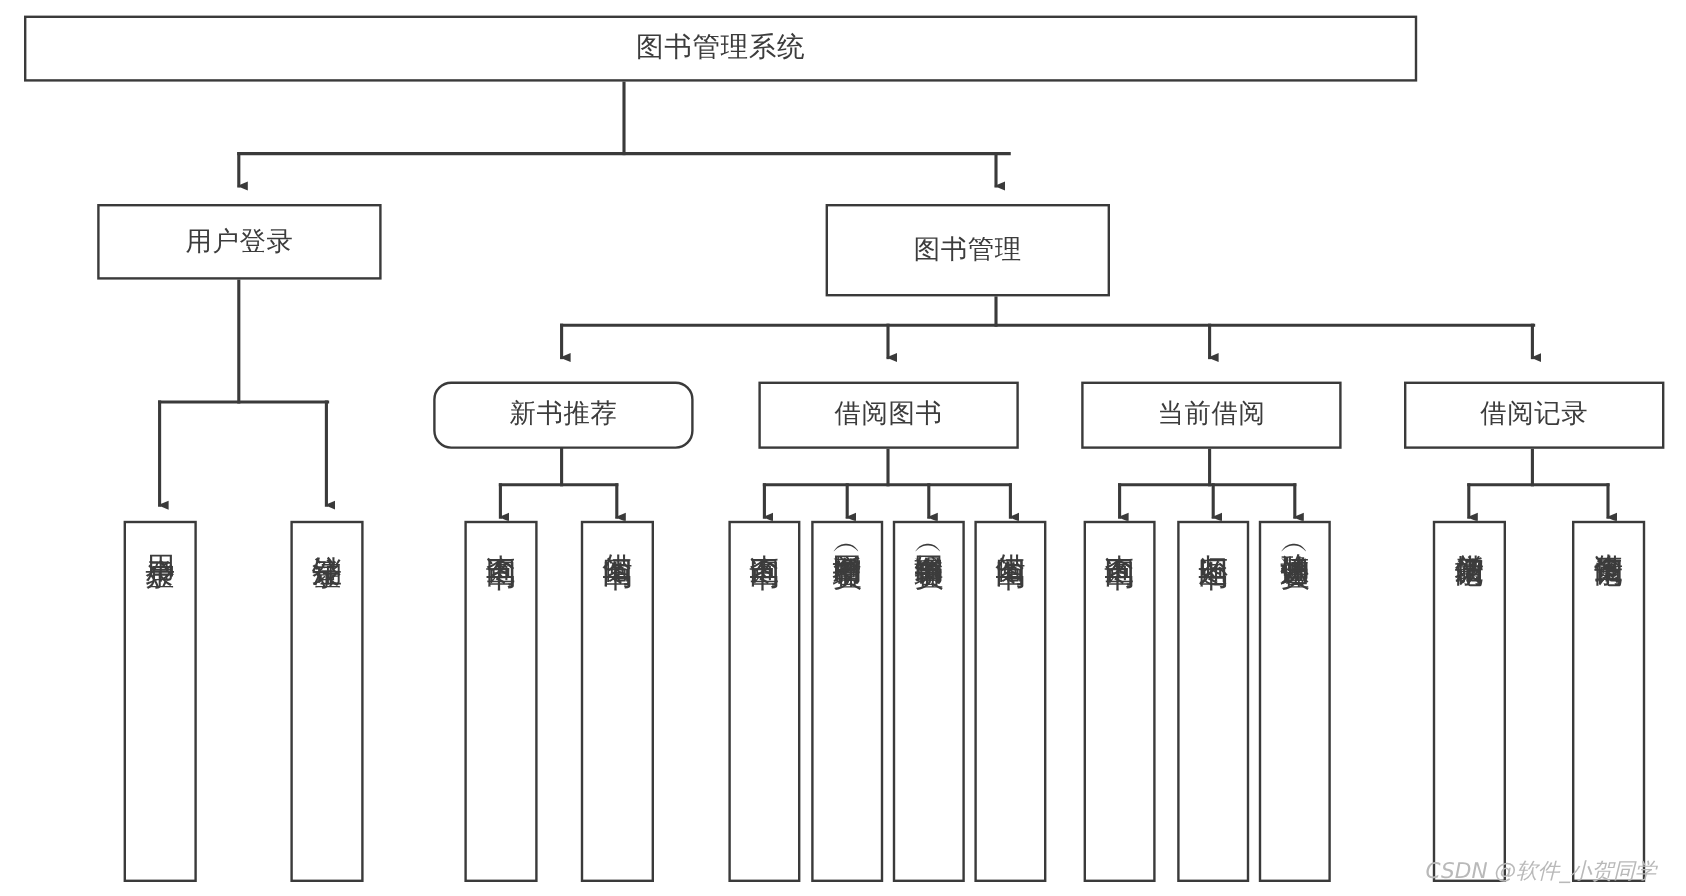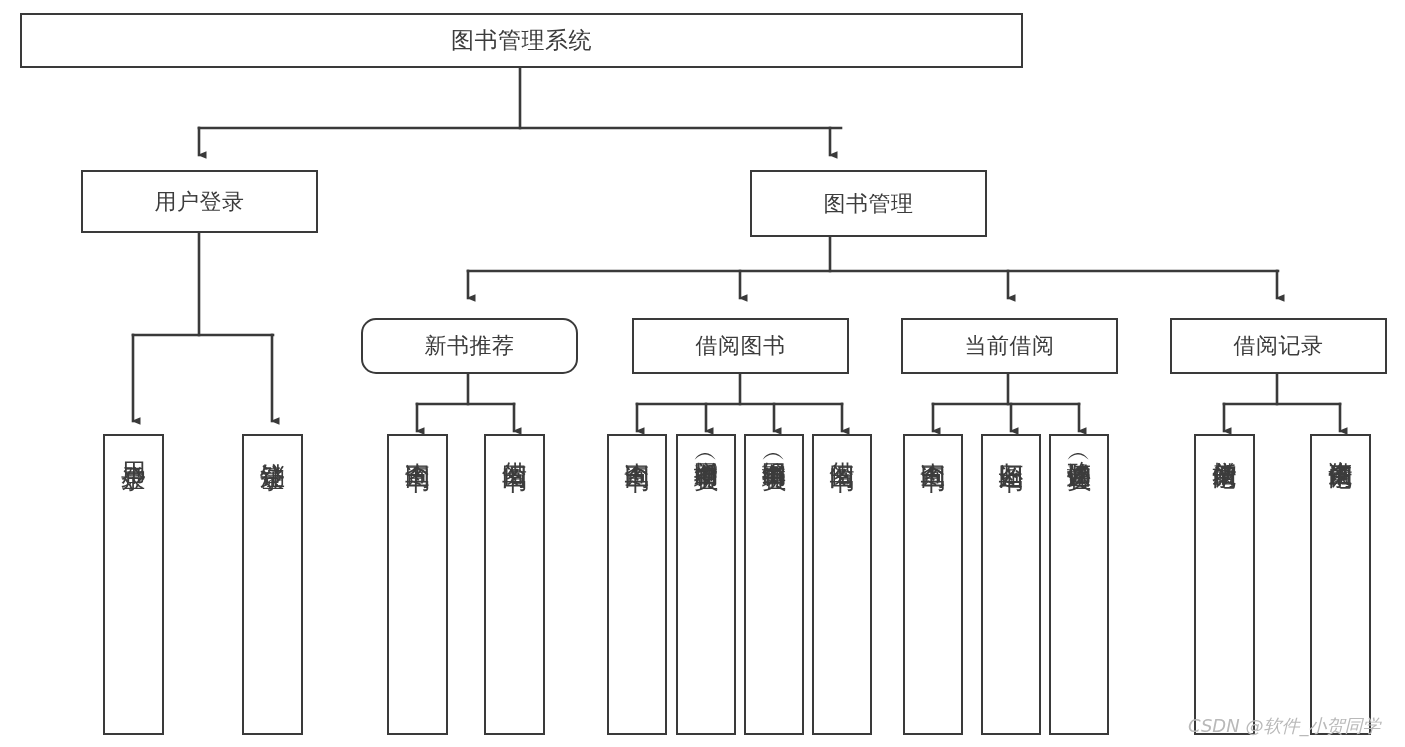--- a/index.html
+++ b/index.html
@@ -130,29 +130,29 @@
       <path d="M 1011 404 L 1011 431" marker-end="url(#arrow)"></path>
       <path d="M 1079 404 L 1079 431" marker-end="url(#arrow)"></path>
 
       <path d="M 1277 374 L 1277 404"></path>
       <path d="M 1224 404 L 1340 404"></path>
       <path d="M 1224 404 L 1224 431" marker-end="url(#arrow)"></path>
       <path d="M 1340 404 L 1340 431" marker-end="url(#arrow)"></path>
     </g>
   </svg>
 
-  <div class="node horiz root" style="left:20px; top:13px; width:1003px; height:55px;">
+  <div class="node horiz root" style="left:20px; top:13px; width:1161px; height:55px;">
     <span class="lbl">图书管理系统</span>
   </div>
 
   <div class="node horiz" style="left:81px; top:170px; width:237px; height:63px;">
     <span class="lbl">用户登录</span>
   </div>
 
-  <div class="node horiz" style="left:750px; top:170px; width:237px; height:67px;">
+  <div class="node horiz" style="left:688px; top:170px; width:237px; height:77px;">
     <span class="lbl">图书管理</span>
   </div>
 
   <div class="node horiz" style="left:361px; top:318px; width:217px; height:56px;border-radius:15px;">
     <span class="lbl">新书推荐</span>
   </div>
 
   <div class="node horiz" style="left:632px; top:318px; width:217px; height:56px;">
     <span class="lbl">借阅图书</span>
   </div>

